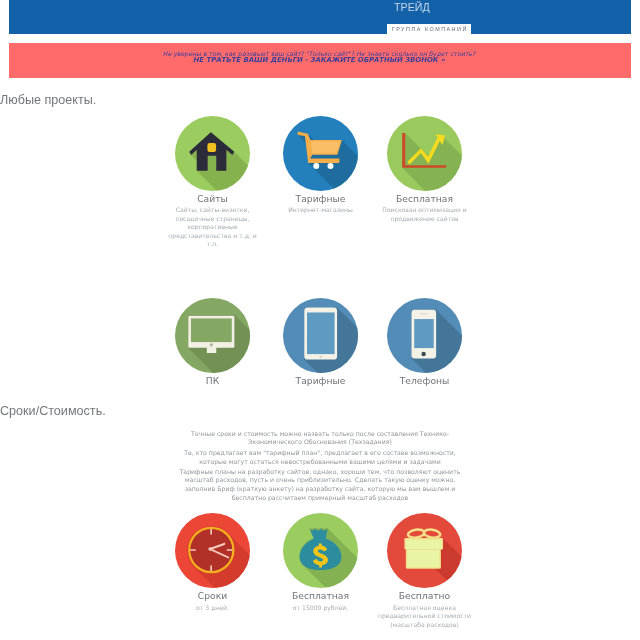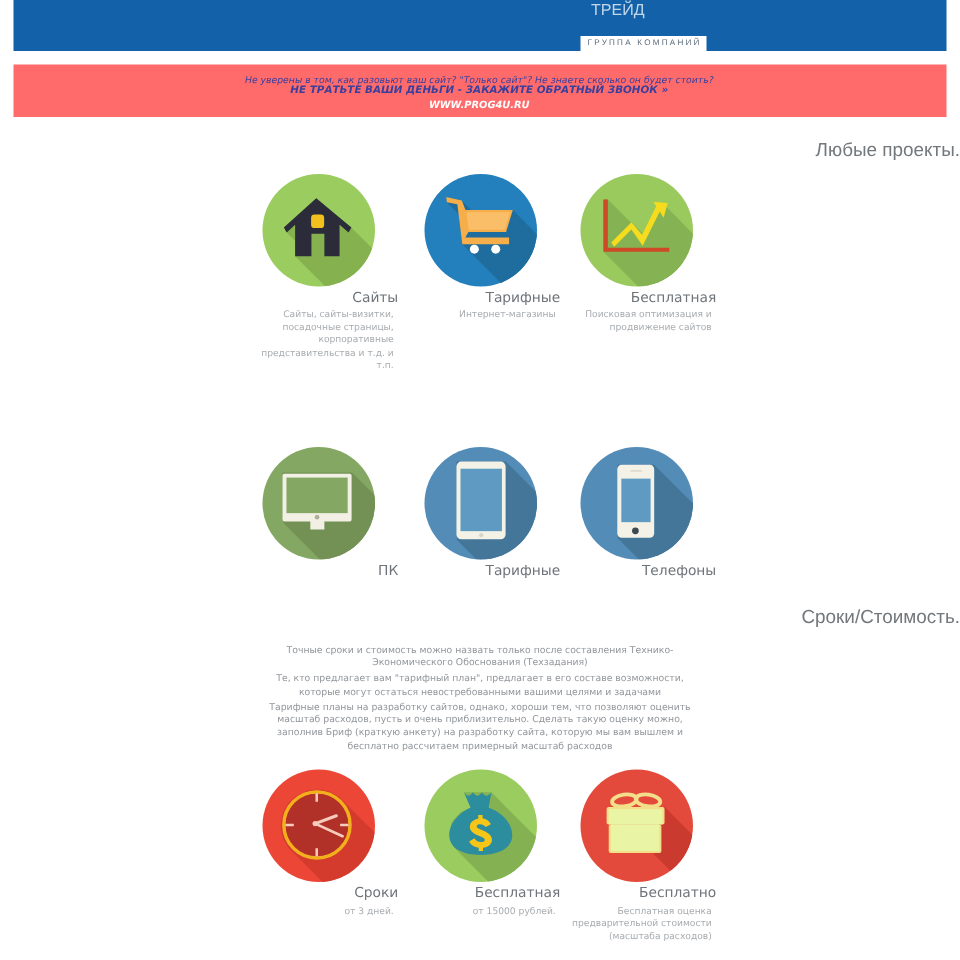--- a/index.html
+++ b/index.html
@@ -8,23 +8,23 @@
 .bluebar{position:absolute;left:8.5px;top:0;width:622px;height:33.5px;}
 .logo-wrap{position:absolute;left:387px;top:0px;width:84px;}
 .logo-title{color:#c3d6e8;font-size:10.7px;line-height:12px;padding-top:1px;padding-left:7px;
             font-family:"Liberation Sans",sans-serif;}
 .logo-sub{background:#ffffff;color:#5b6b7b;font-size:5.4px;letter-spacing:1.5px;line-height:10px;height:10px;
           margin-top:11px;text-indent:1.5px;text-align:center;font-family:"Liberation Sans",sans-serif;}
 .redbar{position:absolute;left:8.5px;top:43.3px;width:622px;height:34.7px;text-align:center;}
 .rb1{color:#3b3f9c;font-size:6.2px;line-height:6.8px;padding-top:7.4px;font-family:"DejaVu Sans",sans-serif;}
 .rb2{color:#3b3f9c;font-size:6.92px;line-height:7px;font-weight:bold;font-family:"DejaVu Sans",sans-serif;}
 .rb3{color:#ffffff;font-size:6.55px;line-height:7px;padding-top:2.4px;font-weight:bold;font-family:"DejaVu Sans",sans-serif;}
-.sec-title{position:absolute;left:0;width:640px;text-align:right;color:#73787d;font-size:12.6px;line-height:14px;}
+.sec-title{position:absolute;left:0;width:640px;text-align:left;color:#73787d;font-size:12.6px;line-height:14px;}
 .row{position:absolute;left:0;width:640px;height:1px;}
-.col{position:absolute;width:106px;text-align:right;top:0;}
+.col{position:absolute;width:106px;text-align:center;top:0;}
 .circle{width:75px;height:75px;border-radius:50%;margin:0 auto;position:relative;overflow:hidden;}
 .circle svg{position:absolute;left:0;top:0;display:block;}
 .ctitle{color:#6e7479;font-size:9.2px;line-height:10px;margin-top:3px;white-space:nowrap;
         font-family:"DejaVu Sans",sans-serif;}
 .cdesc{color:#a8acb0;font-size:6.1px;line-height:8.6px;margin-top:2.5px;width:100px;margin-left:auto;margin-right:auto;font-family:"DejaVu Sans",sans-serif;}
 .para{position:absolute;left:170px;width:300px;text-align:center;color:#92969b;font-size:6.2px;line-height:8.8px;
       font-family:"DejaVu Sans",sans-serif;}
 </style>
 </head>
 <body>
@@ -33,21 +33,20 @@
 
   <div class="bluebar" style="background: rgb(19, 97, 168);"></div>
   <div class="logo-wrap">
     <div class="logo-title">ТРЕЙД</div>
     <div class="logo-sub">ГРУППА КОМПАНИЙ</div>
   </div>
 
   <div class="redbar" style="background: rgb(255, 107, 107); font-style: italic;">
     <div class="rb1">Не уверены в том, как разовьют ваш сайт? "Только сайт"? Не знаете сколько он будет стоить?</div>
     <div class="rb2">НЕ ТРАТЬТЕ ВАШИ ДЕНЬГИ - ЗАКАЖИТЕ ОБРАТНЫЙ ЗВОНОК »</div>
-    <div class="rb3">WWW.PROG4U.RU</div>
   </div>
 
   <div class="sec-title" style="top:92.5px">Любые проекты.</div>
 
   <div class="row" style="top:115.5px">
     <div class="col" style="left:159.5px">
       <div class="circle" style="background: rgb(155, 204, 95);">
         <svg width="75" height="75" viewBox="0 0 100 100" aria-hidden="true">
           <path d="M21.8,52.2 L29.0,59.5 L29.0,73.0 L99.0,143.0 L138.5,143.0 L138.5,115.0 L146.5,122.0 L149.0,117.5 L79.0,47.5 L47.8,21.5 L19.0,47.5 Z" fill="#85B24F"></path>
           <path d="M47.8,21.5 L79,47.5 L76.5,52 L68.5,45 L68.5,73 L55,73 L55,53 L43.5,53 L43.5,73 L29,73 L29,45 L21.5,52 L19,47.5 Z" fill="#2B2B3A"></path>

